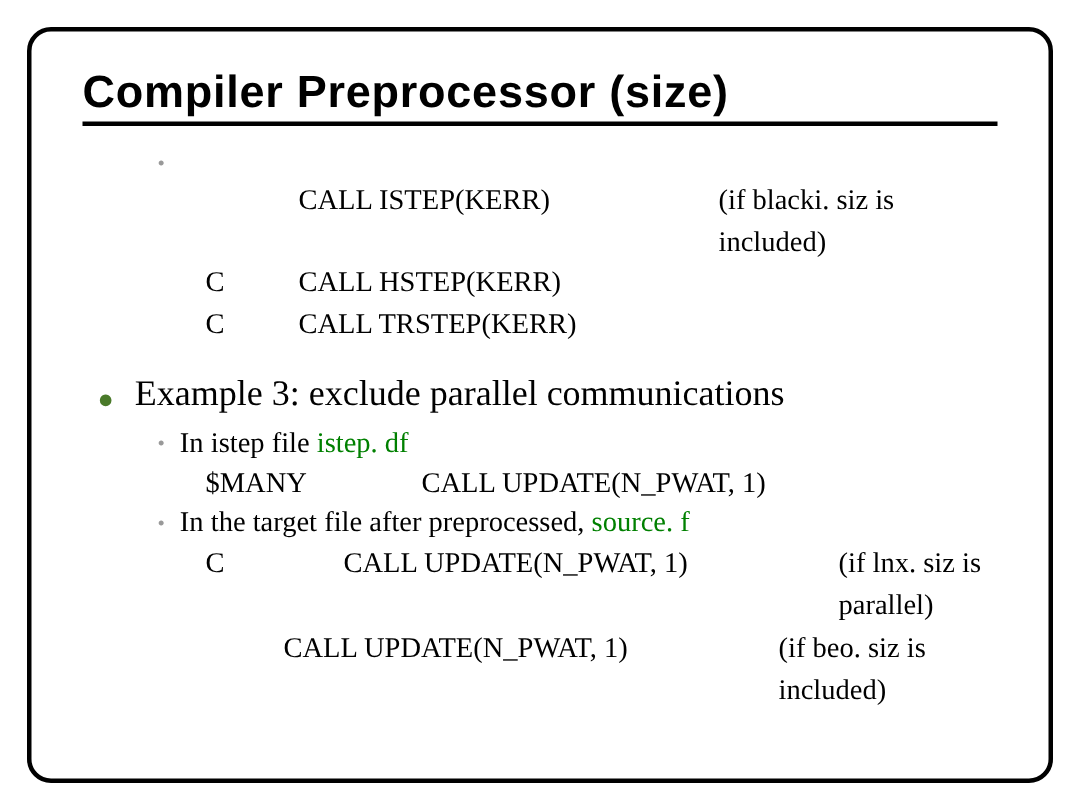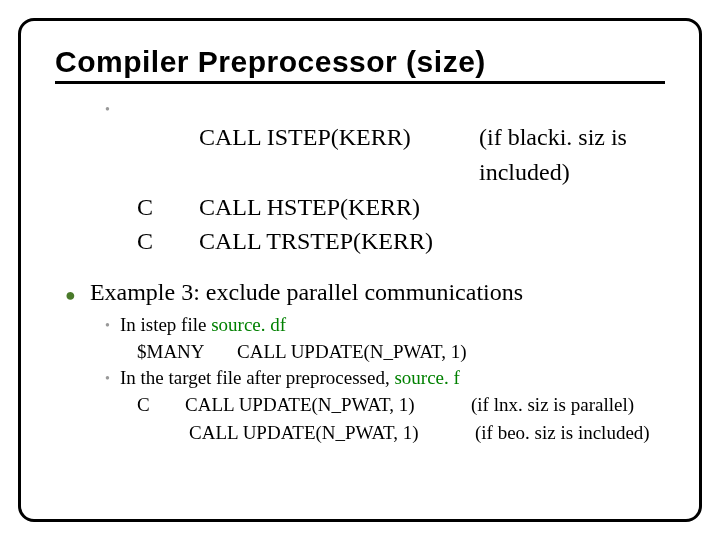--- a/index.html
+++ b/index.html
@@ -40,21 +40,21 @@
   }
   .sub-bullet .marker {
     color: #999;
     font-size: 14px;
     margin-right: 10px;
     margin-top: 4px;
   }
   .green { color: #008000; }
   .code-block {
     margin-left: 82px;
-    font-size: 24px;
+    font-size: 19px;
     line-height: 1.45;
   }
   .code-row {
     display: flex;
   }
   .col-c { width: 62px; flex-shrink: 0; }
   .col-call { width: 280px; flex-shrink: 0; }
   .col-note { flex: 1; }
   .main-bullet {
     display: flex;
@@ -70,20 +70,21 @@
     margin-right: 14px;
     margin-top: 6px;
   }
   .code-block2 {
     margin-left: 82px;
     font-size: 19px;
     line-height: 1.5;
   }
   .row2 {
     display: flex;
+    gap: 44px;
   }
   .w-c { width: 48px; flex-shrink: 0; }
   .w-many { width: 100px; flex-shrink: 0; }
   .w-call2 { width: 286px; flex-shrink: 0; }
   .w-call3 { width: 286px; flex-shrink: 0; }
   .indent-call { margin-left: 52px; }
 </style>
 </head>
 <body>
 
@@ -114,21 +115,21 @@
   </div>
 
   <div class="main-bullet">
     <span class="dot">●</span>
     <span>Example 3: exclude parallel communications</span>
   </div>
 
   <div class="sub-bullet">
     <span class="marker">•</span>
     <span>
-      <span>In istep file </span><span class="green">source. df</span>
+      <span>In istep file </span><span class="green">istep. df</span>
     </span>
   </div>
 
   <div class="code-block2">
     <div class="row2">
       <span class="w-many">$MANY</span>
       <span>CALL UPDATE(N_PWAT, 1)</span>
     </div>
   </div>
 

